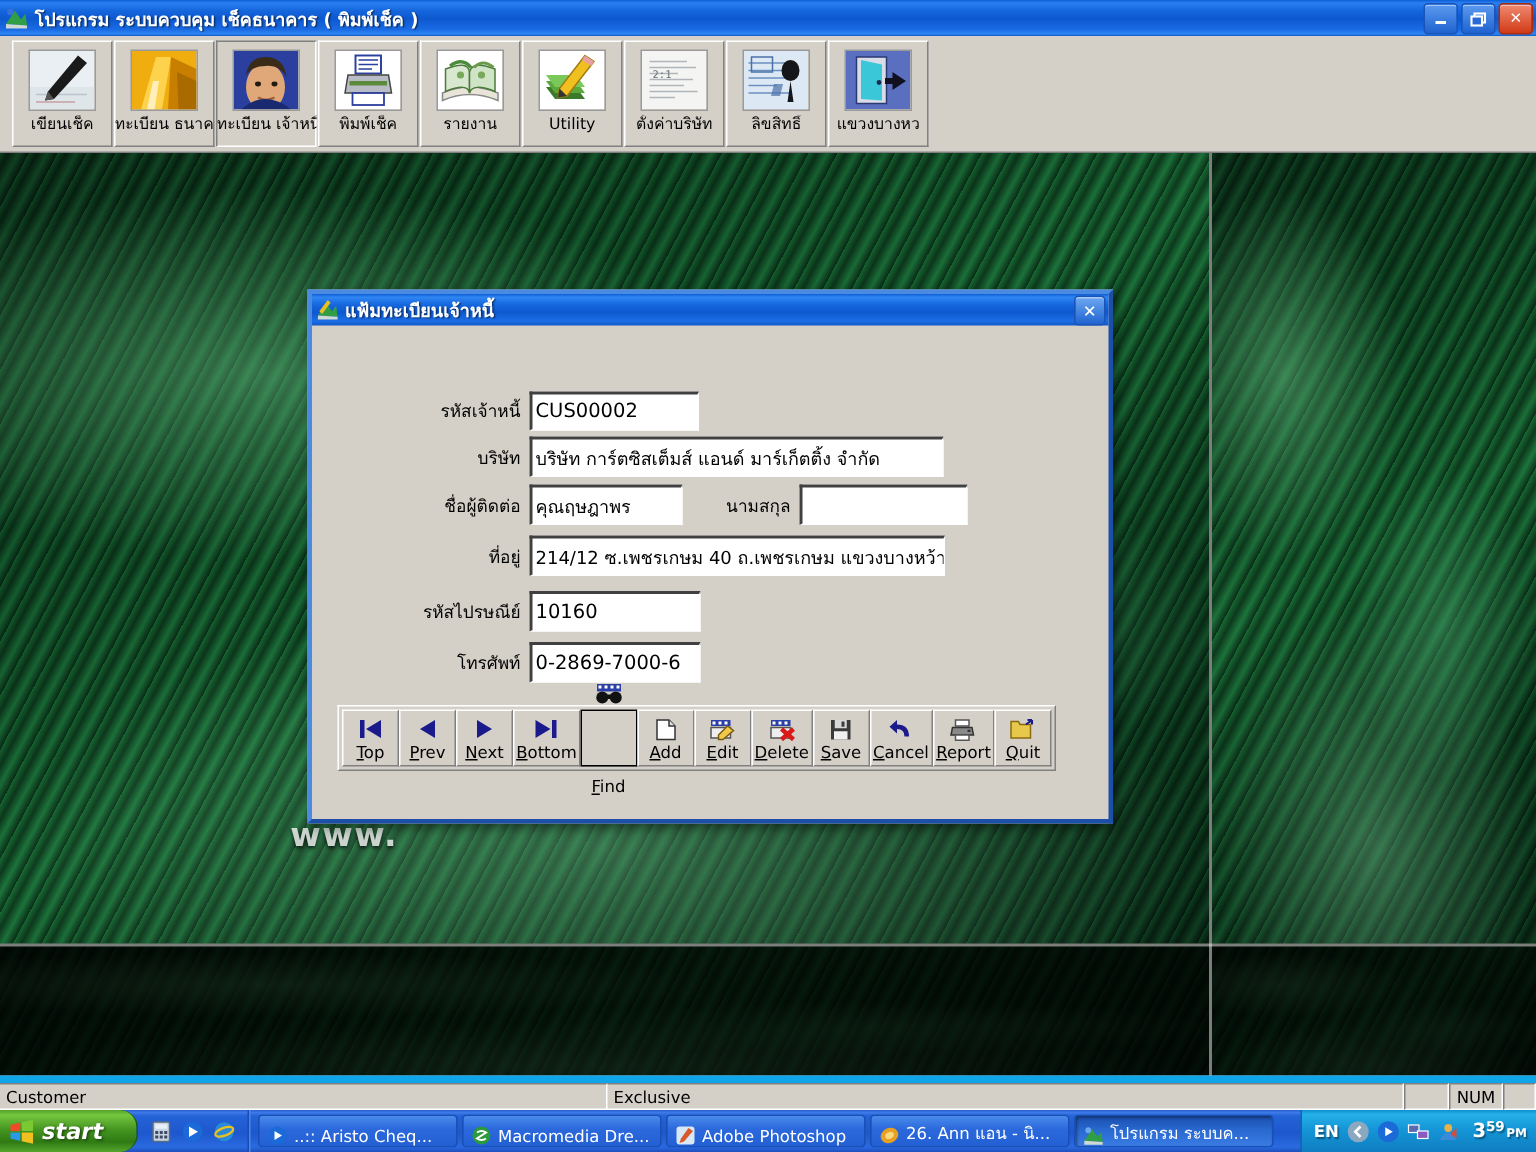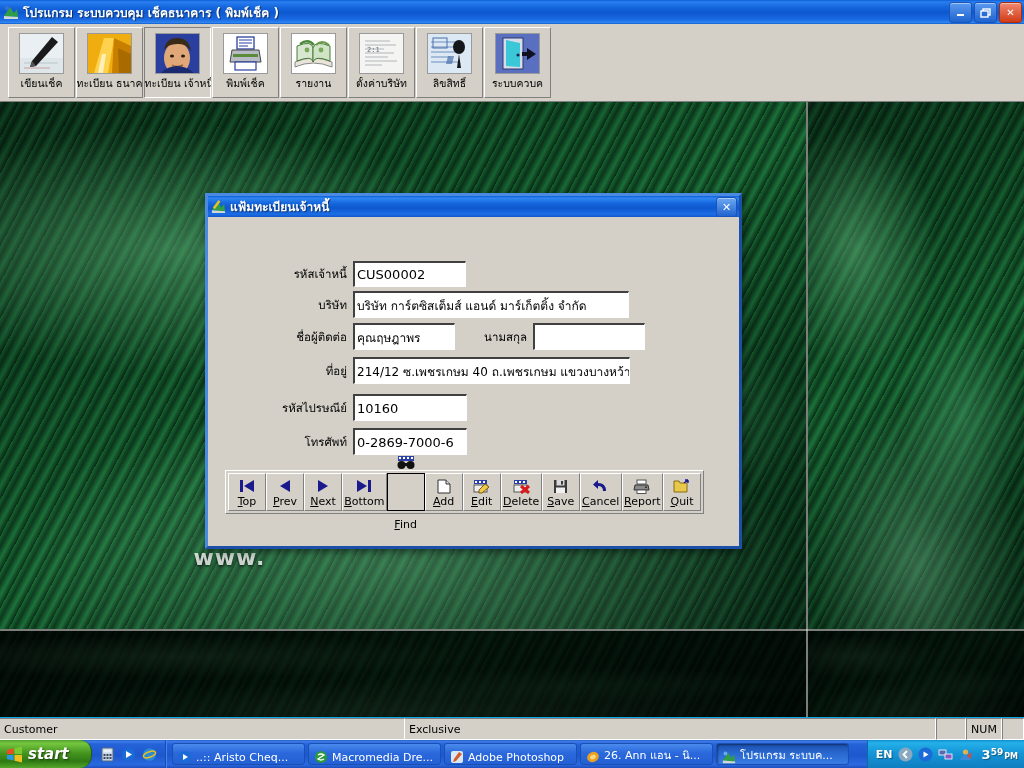--- a/index.html
+++ b/index.html
@@ -83,21 +83,21 @@
     font-family:"DejaVu Sans","Liberation Sans",sans-serif;
     font-weight:bold;font-size:22px;color:rgba(245,250,246,.82);
     letter-spacing:1px;text-shadow:0 1px 3px rgba(0,0,0,.8);
     white-space:nowrap;
   }
   .tile-seam{position:absolute;background:rgba(225,230,226,.55);}
 
   
   #status-bar{
     position:absolute;left:0;top:717px;width:1024px;height:23px;
-    background:#d4d0c8;border-top:1px solid #0ea5e9;
+    background:#d4d0c8;border-top:5px solid #0ea5e9;
     display:flex;align-items:stretch;box-sizing:border-box;
   }
   .sb-panel{
     border-left:1px solid #808080;border-top:1px solid #808080;
     border-right:1px solid #ffffff;border-bottom:1px solid #ffffff;
     display:flex;align-items:center;padding:0 4px;box-sizing:border-box;
     font-size:11px;color:#000;
   }
   .sb-flex{flex:1 1 auto;border-left:none;}
 
@@ -310,20 +310,34 @@
           <path d="M38 12 Q23 6 21 14 L21 28 Q23 21 38 27 Z" fill="#cfe4c6" stroke="#4a7a3a"></path>
           <path d="M8 10 Q16 4 22 11" stroke="#4a8a3a" stroke-width="2.2" fill="none"></path>
           <path d="M24 11 Q30 5 37 11" stroke="#6a9a4a" stroke-width="2" fill="none"></path>
           <circle cx="15" cy="16" r="2.4" fill="#7aa85a"></circle>
           <circle cx="29" cy="16" r="2.4" fill="#7aa85a"></circle>
         </svg>
       </span>
       <span class="tool-lbl">รายงาน</span>
     </div>
 
+    <div class="tool-btn">
+      <span class="tool-ico">
+        <svg width="43" height="39" viewBox="0 0 43 39">
+          <rect width="43" height="39" fill="#ffffff"></rect>
+          <path d="M4 24 L24 24 L30 32 L10 32 Z" fill="#3a7a2a"></path>
+          <path d="M4 20 L24 20 L30 28 L10 28 Z" fill="#5aa83a"></path>
+          <path d="M4 16 L24 16 L30 24 L10 24 Z" fill="#7ac85a"></path>
+          <path d="M30 3 L36 7 L18 30 L12 31 L13 25 Z" fill="#f0c020" stroke="#a07a10"></path>
+          <path d="M30 3 L36 7 L34 10 L28 6 Z" fill="#e8a0a0"></path>
+          <path d="M13 25 L18 30 L12 31 Z" fill="#333"></path>
+        </svg>
+      </span>
+      <span class="tool-lbl">Utility</span>
+    </div>
 
     <div class="tool-btn">
       <span class="tool-ico">
         <svg width="43" height="39" viewBox="0 0 43 39">
           <rect width="43" height="39" fill="#f4f4f2"></rect>
           <g stroke="#9aa0a8" stroke-width="1" opacity=".75">
             <line x1="5" y1="7" x2="30" y2="7"></line>
               <line x1="5" y1="11" x2="36" y2="11"></line>
             <line x1="5" y1="15" x2="24" y2="15"></line>
               <line x1="5" y1="19" x2="34" y2="19"></line>
@@ -360,21 +374,21 @@
     <div class="tool-btn">
       <span class="tool-ico">
         <svg width="43" height="39" viewBox="0 0 43 39">
           <rect width="43" height="39" fill="#5a6fc0"></rect>
           <rect x="7" y="4" width="20" height="31" fill="#d8dce8" stroke="#2a3a70"></rect>
           <path d="M10 6 L24 9 L24 33 L10 32 Z" fill="#3ac8d8"></path>
           <circle cx="22" cy="21" r="1.6" fill="#1a2a50"></circle>
           <path d="M40 20 L31 14 L31 18 L26 18 L26 22 L31 22 L31 26 Z" fill="#101020"></path>
         </svg>
       </span>
-      <span class="tool-lbl">ระบบควบค</span>
+      <span class="tool-lbl">แขวงบางหว</span>
     </div>
 
   </div>
 
   <div id="bg-area">
     <div class="money-tile" style="left:0;top:0;width:806px;height:527px;">
       <span class="sa-word">Sa</span>
       <span class="url-word">www.</span>
     </div>
     <div class="money-tile" style="left:808px;top:0;width:216px;height:527px;"></div>

